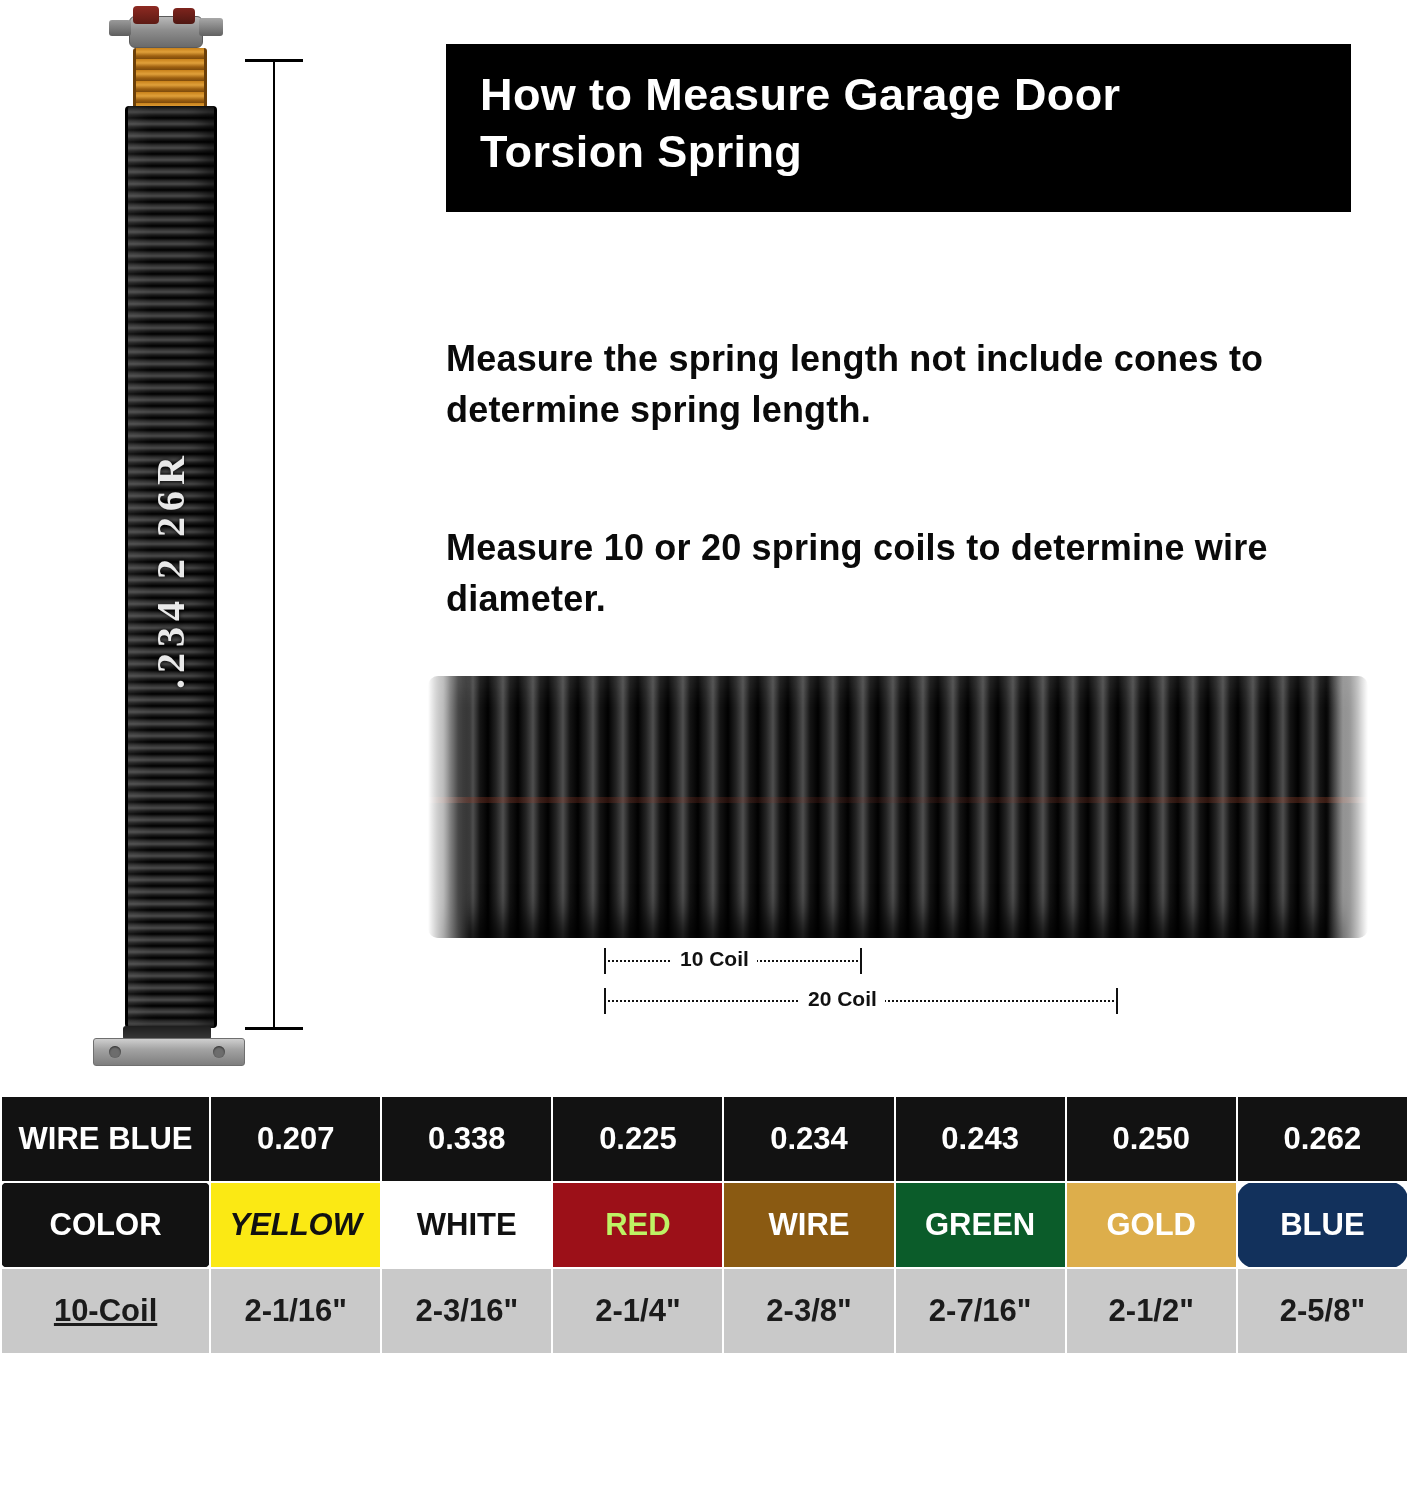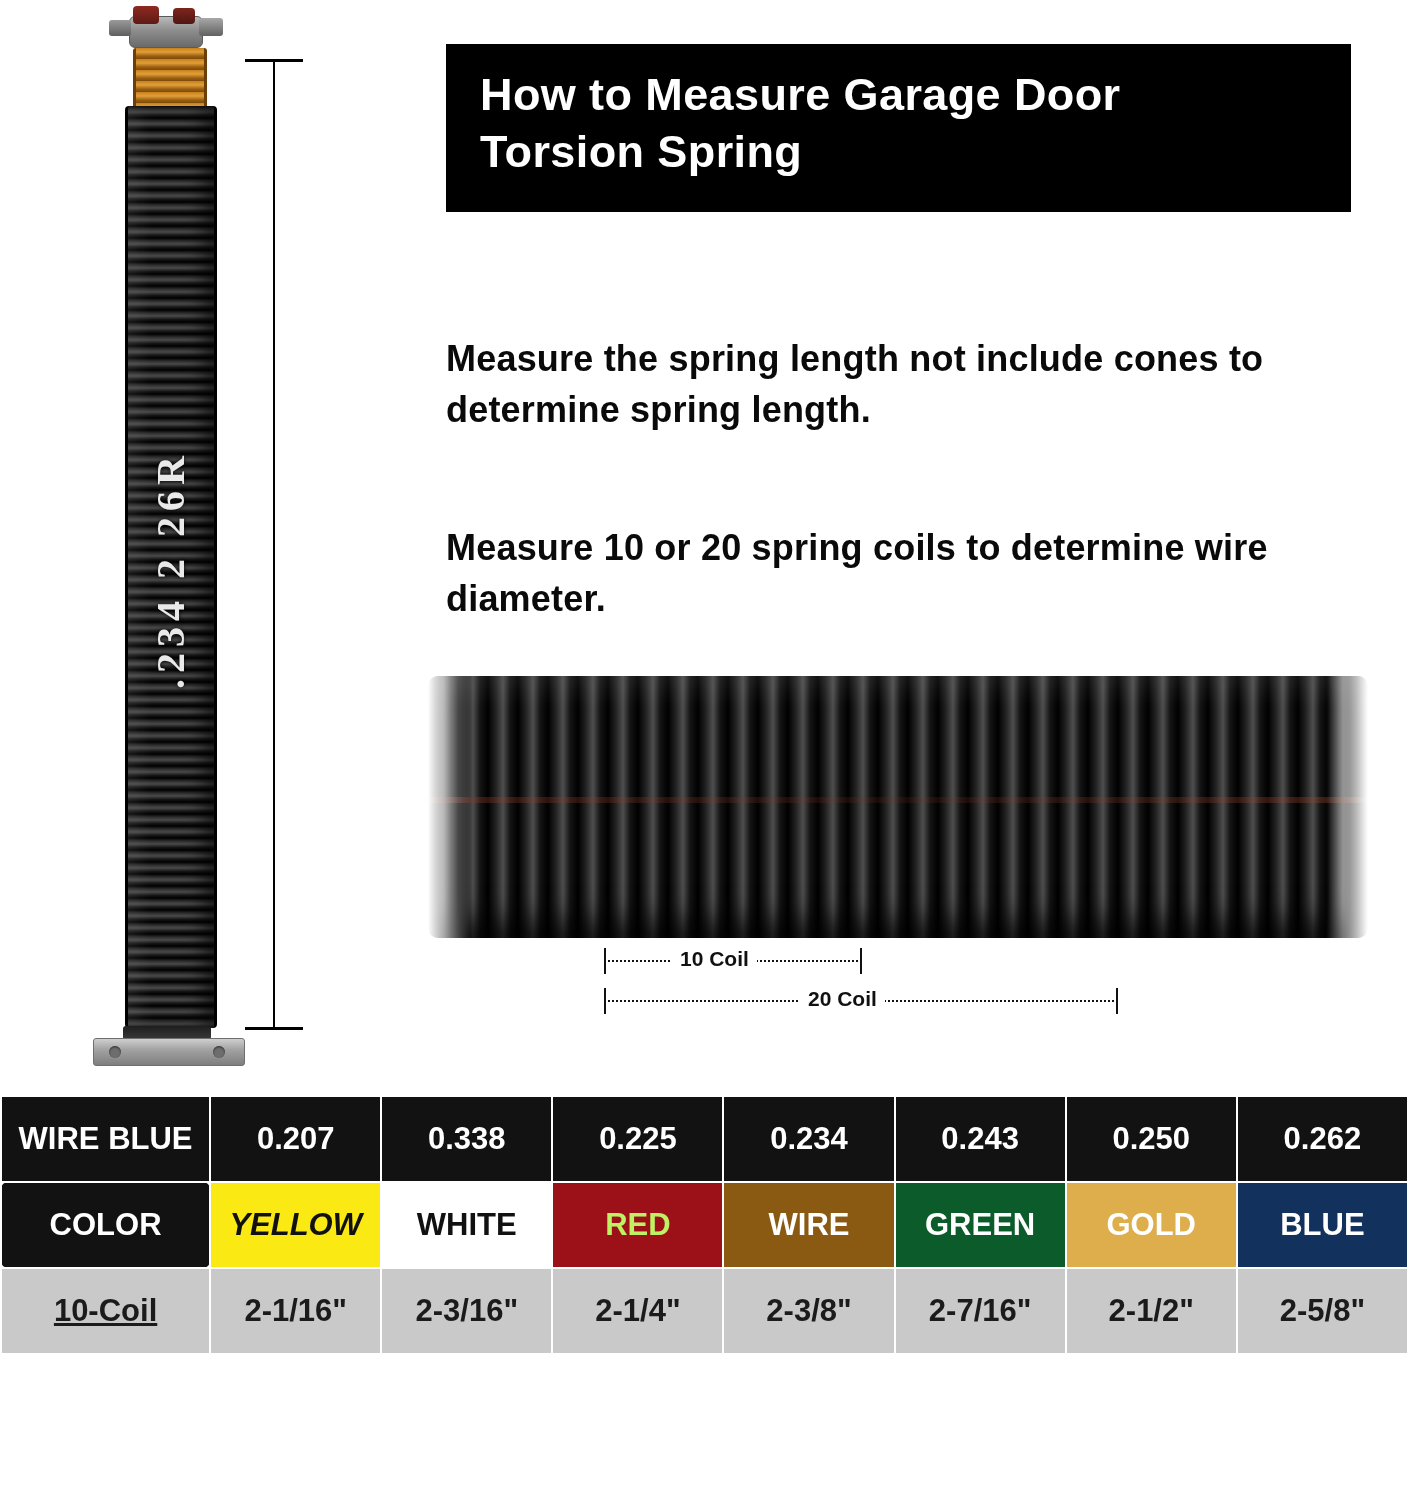--- a/index.html
+++ b/index.html
@@ -471,21 +471,21 @@
       <td>0.262</td>
     </tr>
     <tr class="row-color">
       <td class="color-label">COLOR</td>
       <td class="color-cell" style="background: rgb(251, 233, 20); color: rgb(17, 17, 17); font-style: italic;">YELLOW</td>
       <td class="color-cell" style="background: rgb(255, 255, 255); color: rgb(17, 17, 17); margin-top: 26px;">WHITE</td>
       <td class="color-cell" style="background: rgb(156, 16, 24); color: #bef264;">RED</td>
       <td class="color-cell" style="background: rgb(138, 90, 18); color: rgb(255, 255, 255);">WIRE</td>
       <td class="color-cell" style="background: rgb(11, 92, 42); color: rgb(255, 255, 255);">GREEN</td>
       <td class="color-cell" style="background: rgb(221, 174, 75); color: rgb(255, 255, 255);">GOLD</td>
-      <td class="color-cell" style="background: rgb(18, 49, 92); color: rgb(255, 255, 255);">BLUE</td>
+      <td class="color-cell" style="background: rgb(18, 49, 92); color: rgb(255, 255, 255); border-radius: 18px;">BLUE</td>
     </tr>
     <tr class="row-coil">
       <td class="coil-label">10-Coil</td>
       <td>2-1/16"</td>
       <td>2-3/16"</td>
       <td>2-1/4"</td>
       <td>2-3/8"</td>
       <td>2-7/16"</td>
       <td>2-1/2"</td>
       <td>2-5/8"</td>

